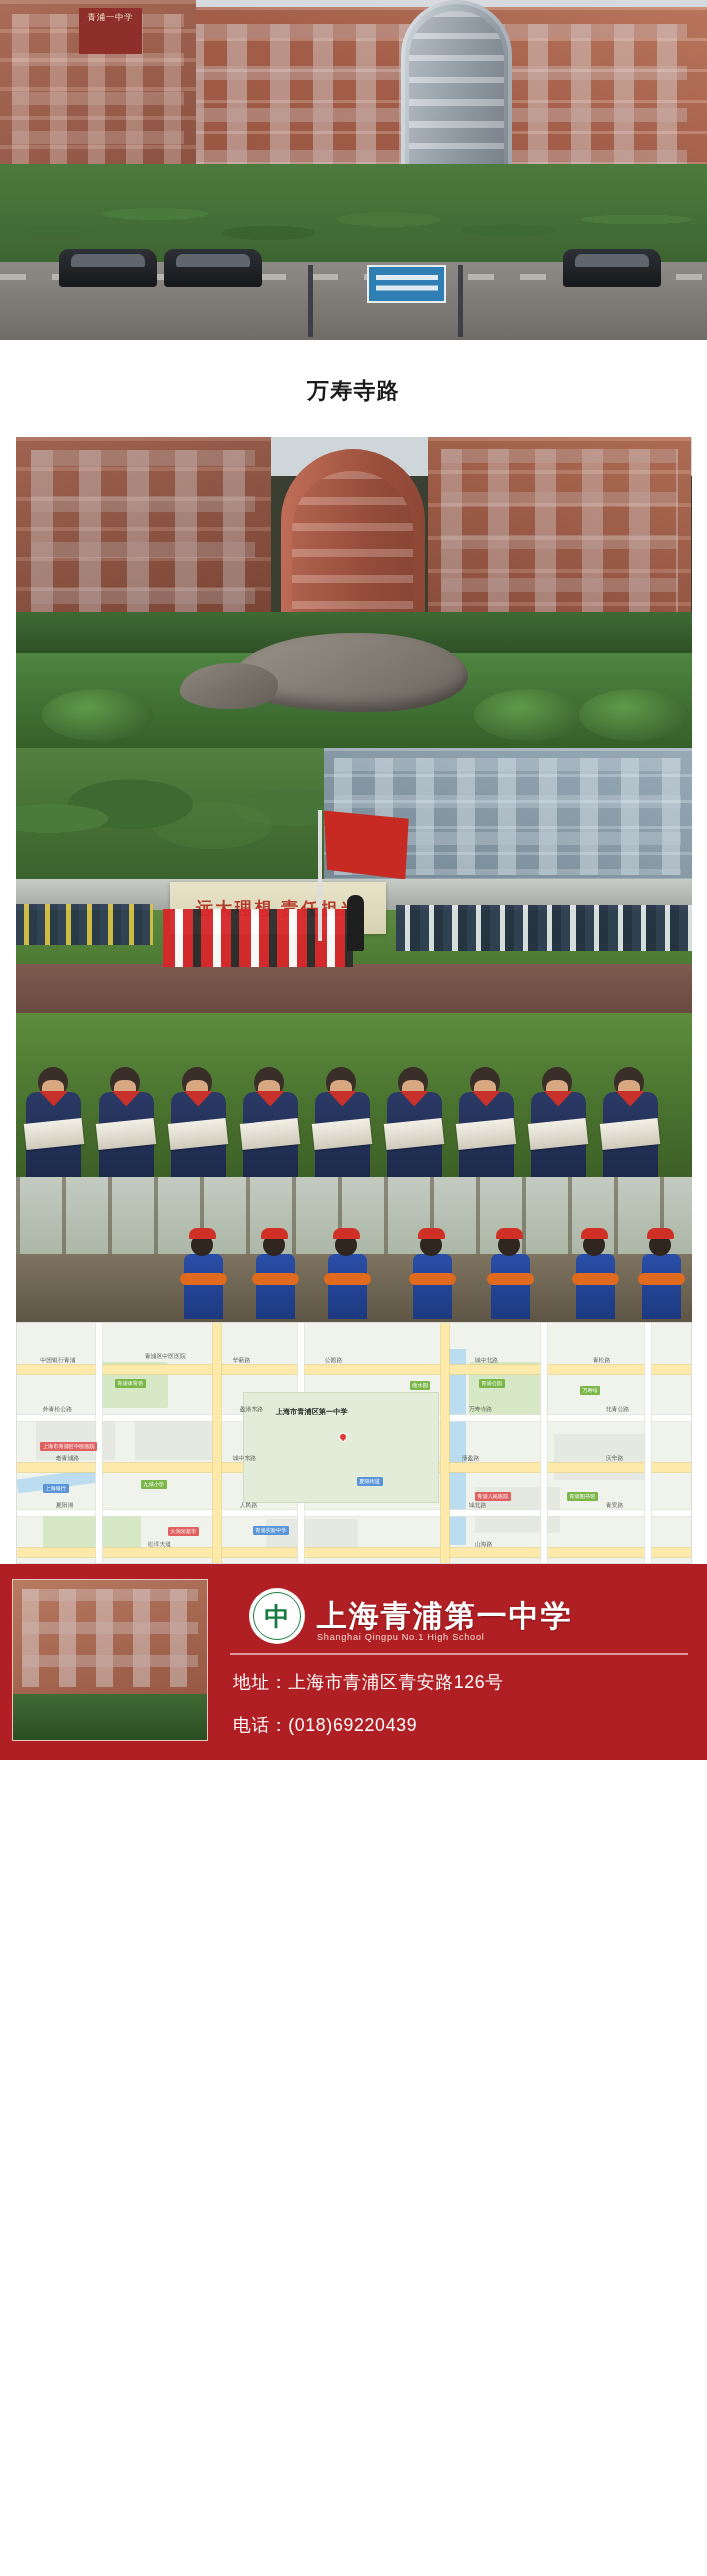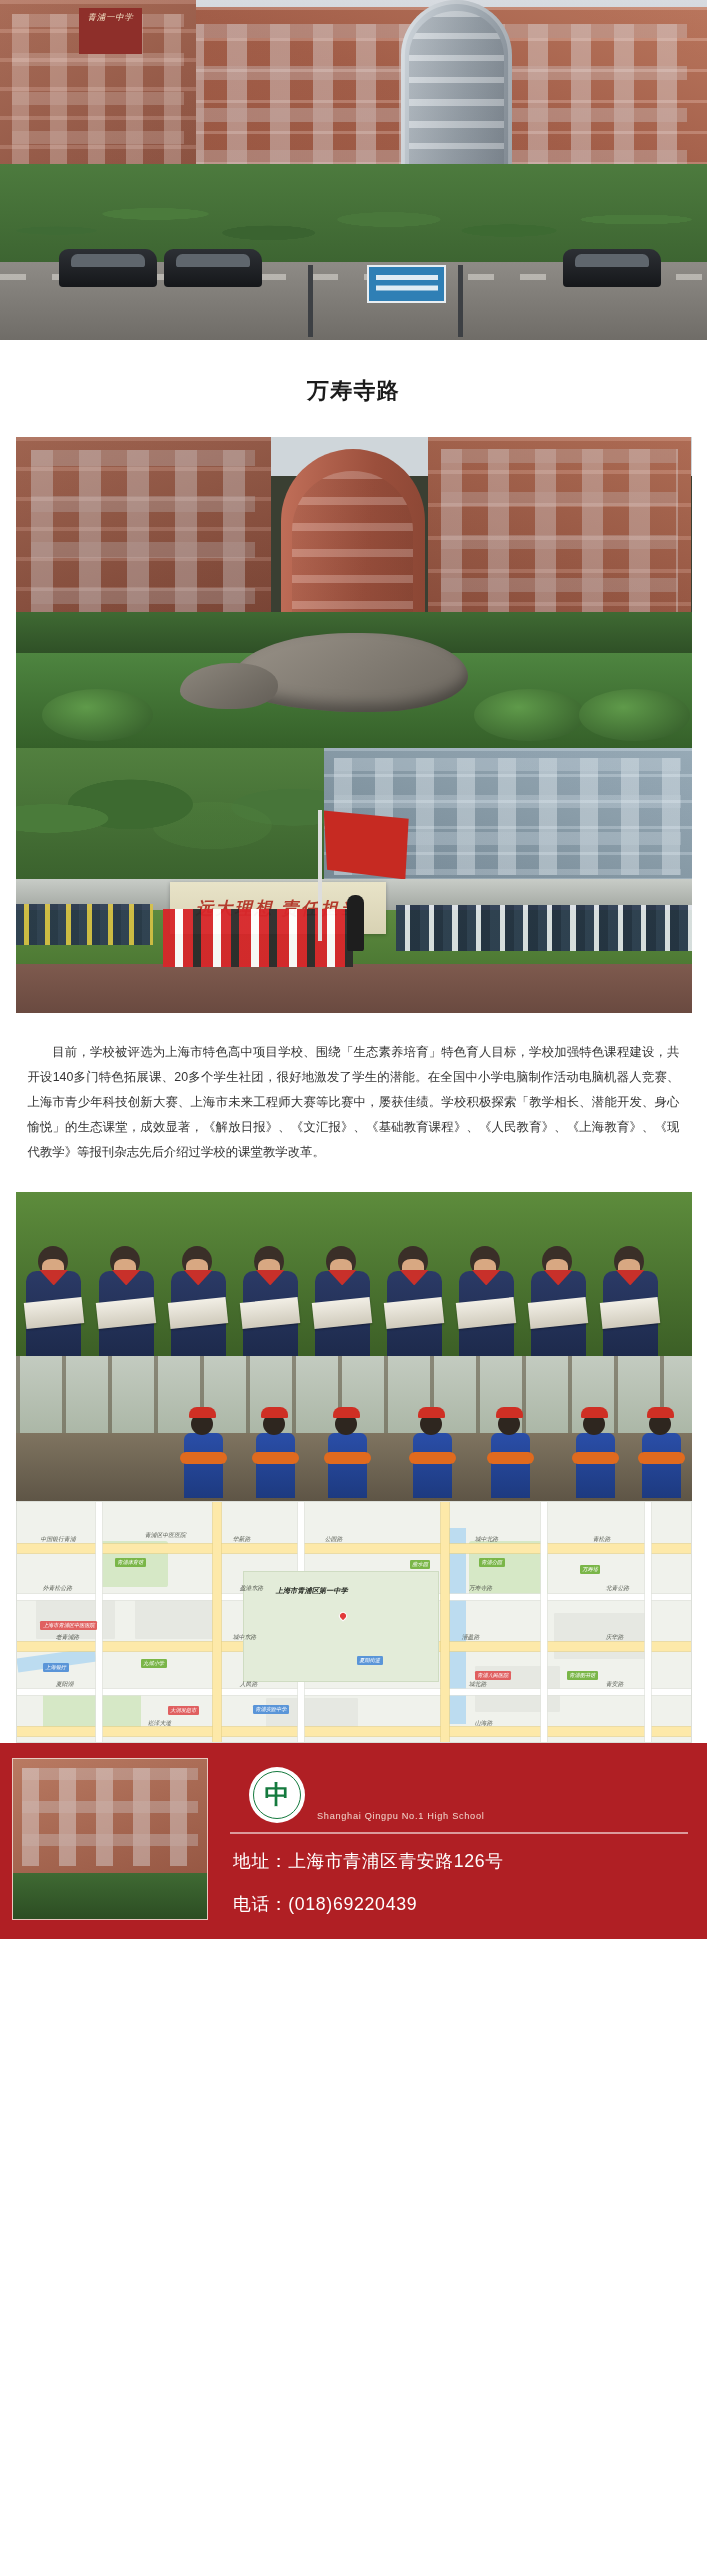--- a/index.html
+++ b/index.html
@@ -17,21 +17,20 @@
     width: 707px;
     position: relative;
     overflow: hidden;
   }
 
   
   .photo {
     position: relative;
     width: 707px;
     overflow: hidden;
-    font-style: italic;
   }
   .photo .inner { position: absolute; inset: 0; }
 
   
   .hero { height: 340px; background: #6e6a63; }
   .hero-sky {
     position: absolute; left: 0; top: 0; width: 707px; height: 79px;
     background: linear-gradient(#d7dbe0, #c6ccd2);
   }
   .hero-bldg-left {
@@ -509,21 +508,20 @@
       <div class="p3-banner">远大理想 责任担当</div>
       <div class="p3-crowd2"></div>
       <div class="p3-squad"></div>
       <div class="p3-crowd"></div>
       <div class="p3-pole"></div>
       <div class="p3-flag"></div>
       <div class="p3-person" style="left:331px; background:#1e1e1e;"></div>
     </div>
   </div>
 
-  <p class="para">目前，学校被评选为上海市特色高中项目学校、围绕「生态素养培育」特色育人目标，学校加强特色课程建设，共开设140多门特色拓展课、20多个学生社团，很好地激发了学生的潜能。在全国中小学电脑制作活动电脑机器人竞赛、上海市青少年科技创新大赛、上海市未来工程师大赛等比赛中，屡获佳绩。学校积极探索「教学相长、潜能开发、身心愉悦」的生态课堂，成效显著，《解放日报》、《文汇报》、《基础教育课程》、《人民教育》、《上海教育》、《现代教学》等报刊杂志先后介绍过学校的课堂教学改革。</p>
 
   <div class="photo p4">
     <div class="inner">
       <div class="p4-grass"></div>
       <div class="p4-kid" style="left:6.5px;">
           <span class="body"></span>
           <span class="head"></span>
           <span class="scarf"></span>
           <span class="book"></span>
         </div>
@@ -697,20 +695,21 @@
     </div>
   </div>
 
   <div class="footer">
     <div class="footer-photo"></div>
 
     <div class="footer-logo-row">
       <div class="emblem">
         <span class="glyph">中</span>
       </div>
+      <div class="school-name-cn">上海青浦第一中学</div>
     </div>
     <div class="school-name-en">Shanghai Qingpu No.1 High School</div>
 
     <div class="footer-divider"></div>
 
     <div class="footer-line footer-addr">地址：上海市青浦区青安路126号</div>
     <div class="footer-line footer-tel">电话：(018)69220439</div>
   </div>
 
 </div>

